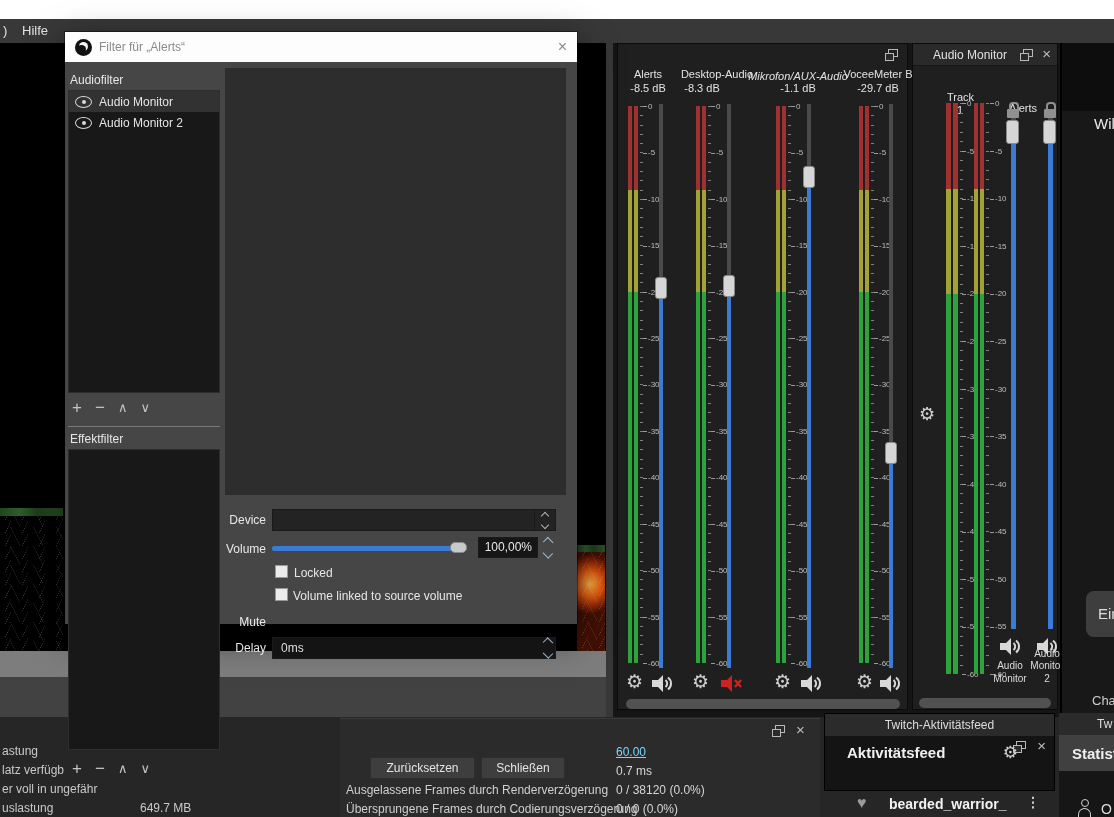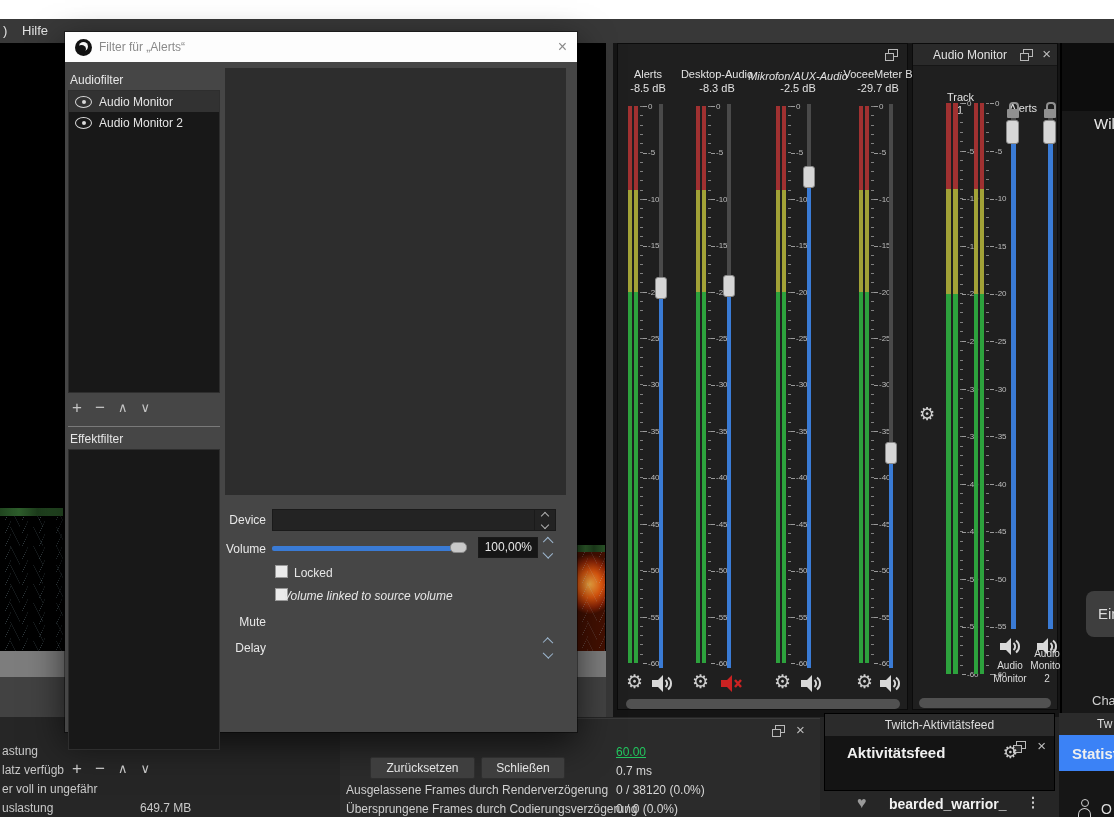--- a/index.html
+++ b/index.html
@@ -62,30 +62,30 @@
   
   .bottombar{left:0;top:717px;width:1114px;height:100px;background:#262626;}
   .statusrow{position:absolute;font-size:12px;color:#c9c9c9;white-space:nowrap;}
   .statswin{left:340px;top:718px;width:480px;height:99px;background:#2b2b2b;border-top:1px solid #3a3a3a;box-sizing:border-box;}
   .feedwin{left:824px;top:713px;width:231px;height:78px;background:#141414;border:1px solid #000;box-sizing:border-box;}
   .feedtitle{position:absolute;left:0;top:0;right:0;height:22px;background:#2b2b2b;color:#dddddd;font-size:12px;line-height:22px;text-align:center;}
   .feedheader{position:absolute;left:22px;top:30px;font-size:15px;font-weight:bold;color:#f0f0f0;}
   .heart{position:absolute;left:32px;top:80px;color:#9a9a9a;font-size:16px;}
   .feeduser{position:absolute;left:64px;top:82px;font-size:14px;font-weight:bold;color:#f2f2f2;}
   .dots{position:absolute;right:14px;top:80px;color:#cccccc;font-size:14px;font-weight:bold;}
-  .rightwin{left:1059px;top:713px;width:55px;height:104px;background:#3b82f6;}
+  .rightwin{left:1059px;top:713px;width:55px;height:104px;background:#404040;}
   .rw-title{position:absolute;left:0;top:0;right:0;height:22px;background:#2b2b2b;color:#dddddd;font-size:12px;line-height:22px;padding-left:38px;box-sizing:border-box;}
   .rw-header{position:absolute;left:13px;top:32px;font-size:15px;font-weight:bold;color:#efefef;}
   .rw-sub{position:absolute;left:0;top:58px;right:0;bottom:0;background:#161616;}
   .person{width:14px;height:17px;position:absolute;left:19px;top:28px;}
   .person::before{content:"";position:absolute;left:3px;top:0;width:6px;height:6px;border:1.5px solid #cfcfcf;border-radius:50%;}
   .person::after{content:"";position:absolute;left:0;top:9px;width:11px;height:8px;border:1.5px solid #cfcfcf;border-bottom:none;border-radius:7px 7px 0 0;}
   .rw-user{position:absolute;left:42px;top:30px;font-size:14px;color:#dddddd;}
   
-  .dialog{left:65px;top:32px;width:512px;height:700px;background:#464646;z-index:10;
+  .dialog{left:65px;top:32px;width:512px;height:592px;background:#464646;z-index:10;
     box-shadow:0 12px 34px rgba(0,0,0,.65), 0 0 0 1px rgba(0,0,0,.4);}
   .dlg-title{position:absolute;left:0;top:0;right:0;height:30px;background:#fdfdfd;}
   .obs-logo{position:absolute;left:10px;top:7px;width:17px;height:17px;border-radius:50%;background:#111;}
   .obs-logo::after{content:"";position:absolute;left:4px;top:3px;width:9px;height:9px;border-radius:50%;background:#f5f5f5;}
   .obs-logo::before{content:"";position:absolute;left:2px;top:6px;width:9px;height:8px;border-radius:50%;background:#111;z-index:1;}
   .dlg-title-text{position:absolute;left:34px;top:8px;font-size:12px;color:#8a8a8a;}
   .dlg-close{position:absolute;right:10px;top:6px;font-size:16px;color:#8a8a8a;}
   .dlg-label{position:absolute;font-size:12px;color:#e6e6e6;}
   .listbox{position:absolute;background:#181818;border:1px solid #2e2e2e;box-sizing:border-box;}
   .frow{height:21px;display:flex;align-items:center;gap:7px;padding-left:6px;font-size:12px;color:#e4e4e4;}
@@ -141,21 +141,21 @@
         <div class="statusrow" style="position: absolute; left: 2px; top: 84px;">uslastung</div>
         <div class="statusrow" style="position: absolute; left: 140px; top: 84px;">649.7 MB</div>
       </div>
   </div>
 
   <div class="abs statswin">
     <span class="popout" style="left:432px;top:6px;"></span>
     <span class="xicon" style="left:456px;top:4px;">×</span>
     <div id="stats-rows">
         <div class="statusrow" style="position: absolute; left: 6px; top: 26px; color: rgb(207, 207, 207);"></div>
-        <div class="statusrow" style="position: absolute; left: 276px; top: 26px; color: #22c55e; text-decoration: underline;">60.00</div>
+        <div class="statusrow" style="position: absolute; left: 276px; top: 26px; color: #7dd3fc; text-decoration: underline;">60.00</div>
         <div class="statusrow" style="position: absolute; left: 6px; top: 45px; color: rgb(207, 207, 207);"></div>
         <div class="statusrow" style="position: absolute; left: 276px; top: 45px; color: rgb(214, 214, 214);">0.7 ms</div>
         <div class="statusrow" style="position: absolute; left: 6px; top: 64px; color: rgb(207, 207, 207);">Ausgelassene Frames durch Renderverzögerung</div>
         <div class="statusrow" style="position: absolute; left: 276px; top: 64px; color: rgb(214, 214, 214); text-align: right;">0 / 38120 (0.0%)</div>
         <div class="statusrow" style="position: absolute; left: 6px; top: 83px; color: rgb(207, 207, 207);">Übersprungene Frames durch Codierungsverzögerung</div>
         <div class="statusrow" style="position: absolute; left: 276px; top: 83px; color: rgb(214, 214, 214);">0 / 0 (0.0%)</div>
       </div>
   </div>
 
   <div class="abs panel mixer">
@@ -182,21 +182,21 @@
         <div class="strack" style="position: absolute; left: 41px; top: 38px; width: 4px; height: 564px;"></div>
         <div class="sfill" style="position: absolute; left: 41px; top: 221.947px; width: 4px; height: 380.053px; background: rgb(58, 123, 213);"></div>
         <div class="handle" style="position: absolute; left: 37px; top: 210.947px; width: 12px; height: 22px;"></div>
         <div class="gear" style="position: absolute; left: 8px; top: 606px;">⚙</div>
         <div class="spk" style="position: absolute; left: 33px; top: 608px; width: 24px; height: 19px;"><svg width="24" height="19" viewBox="0 0 24 19">
             <polygon points="1,6 7,6 12,1 12,18 7,13 1,13" fill="#d8d8d8"></polygon>
             <path d="M14.5 6 A4.5 4.5 0 0 1 14.5 13" stroke="#d8d8d8" stroke-width="2" fill="none"></path>
             <path d="M17 3.5 A7.5 7.5 0 0 1 17 15.5" stroke="#d8d8d8" stroke-width="2" fill="none"></path>
           </svg></div>
         <div class="chname" style="position: absolute; left: 99px; top: 2px;">Desktop-Audio</div>
-        <div class="chdb" style="position: absolute; left: 99px; top: 16px;">-8.3 dB</div>
+        <div class="chdb" style="position: absolute; left: 84px; top: 16px;">-8.3 dB</div>
         <div class="mbar" style="position: absolute; left: 78px; top: 40px; width: 4px; height: 556.98px;"></div>
         <div class="mbar" style="position: absolute; left: 84px; top: 40px; width: 4px; height: 556.98px;"></div>
         <div class="mticks" style="position: absolute; left: 90px; top: 40px; width: 3px; height: 556.98px; background-image: repeating-linear-gradient(rgb(128, 128, 128) 0px, rgb(128, 128, 128) 1px, transparent 1px, transparent 9.283px);"></div>
         <div class="mlabel" style="position: absolute; left: 93px; top: 36px;">0</div>
         <div class="mlabel" style="position: absolute; left: 93px; top: 82.415px;">-5</div>
         <div class="mlabel" style="position: absolute; left: 93px; top: 128.83px;">-10</div>
         <div class="mlabel" style="position: absolute; left: 93px; top: 175.245px;">-15</div>
         <div class="mlabel" style="position: absolute; left: 93px; top: 221.66px;">-20</div>
         <div class="mlabel" style="position: absolute; left: 93px; top: 268.075px;">-25</div>
         <div class="mlabel" style="position: absolute; left: 93px; top: 314.49px;">-30</div>
@@ -208,21 +208,21 @@
         <div class="mlabel" style="position: absolute; left: 93px; top: 592.98px;">-60</div>
         <div class="strack" style="position: absolute; left: 109px; top: 38px; width: 4px; height: 564px;"></div>
         <div class="sfill" style="position: absolute; left: 109px; top: 220.09px; width: 4px; height: 381.91px; background: rgb(58, 123, 213);"></div>
         <div class="handle" style="position: absolute; left: 105px; top: 209.09px; width: 12px; height: 22px;"></div>
         <div class="gear" style="position: absolute; left: 74px; top: 606px;">⚙</div>
         <div class="spk" style="position: absolute; left: 102px; top: 608px; width: 24px; height: 19px;"><svg width="24" height="19" viewBox="0 0 24 19">
             <polygon points="1,6 7,6 12,1 12,18 7,13 1,13" fill="#cc2222"></polygon>
             <path d="M15 6 L21 13 M21 6 L15 13" stroke="#cc2222" stroke-width="2.4" fill="none"></path>
           </svg></div>
         <div class="chname" style="position: absolute; left: 180px; top: 4px; font-style: italic;">Mikrofon/AUX-Audio</div>
-        <div class="chdb" style="position: absolute; left: 180px; top: 16px;">-2.5 dB</div>
+        <div class="chdb" style="position: absolute; left: 180px; top: 16px;">-1.1 dB</div>
         <div class="mbar" style="position: absolute; left: 158px; top: 40px; width: 4px; height: 556.98px;"></div>
         <div class="mbar" style="position: absolute; left: 164px; top: 40px; width: 4px; height: 556.98px;"></div>
         <div class="mticks" style="position: absolute; left: 170px; top: 40px; width: 3px; height: 556.98px; background-image: repeating-linear-gradient(rgb(128, 128, 128) 0px, rgb(128, 128, 128) 1px, transparent 1px, transparent 9.283px);"></div>
         <div class="mlabel" style="position: absolute; left: 173px; top: 36px;">0</div>
         <div class="mlabel" style="position: absolute; left: 173px; top: 82.415px;">-5</div>
         <div class="mlabel" style="position: absolute; left: 173px; top: 128.83px;">-10</div>
         <div class="mlabel" style="position: absolute; left: 173px; top: 175.245px;">-15</div>
         <div class="mlabel" style="position: absolute; left: 173px; top: 221.66px;">-20</div>
         <div class="mlabel" style="position: absolute; left: 173px; top: 268.075px;">-25</div>
         <div class="mlabel" style="position: absolute; left: 173px; top: 314.49px;">-30</div>
@@ -420,25 +420,28 @@
     <div class="abs" style="left:385px;top:510px;width:17px;height:11px;background:#c9c9c9;border:1px solid #8a8a8a;border-radius:5px;box-sizing:border-box;"></div>
     <div class="valbox" style="left:413px;top:505px;width:60px;">100,00%</div>
     <div class="bigspin" style="left:475px;top:505px;height:21px;">
         <span class="chev up"></span>
         <span class="chev down"></span>
       </div>
 
     <div class="cb" style="left:210px;top:533px;"></div>
     <div class="dlg-label" style="left:229px;top:534px;">Locked</div>
     <div class="cb" style="left:210px;top:556px;"></div>
-    <div class="dlg-label" style="left:218px;top:557px;font-style:italic;">Volume linked to source volume</div>
+    <div class="dlg-label" style="left:228px;top:557px;">Volume linked to source volume</div>
 
     <div class="rlabel" style="left:120px;top:583px;">Mute</div>
 
     <div class="rlabel" style="left:120px;top:609px;">Delay</div>
+    <div class="combo" style="left:207px;top:605px;width:284px;background:#141414;">
+      <span class="txt">0ms</span>
+    </div>
     <div class="bigspin" style="left:475px;top:605px;height:22px;">
         <span class="chev up"></span>
         <span class="chev down"></span>
       </div>
 
     <div class="dbtn" style="left:305px;top:725px;width:105px;">Zurücksetzen</div>
     <div class="dbtn" style="left:416px;top:725px;width:84px;">Schließen</div>
   </div>
 </div>
 

